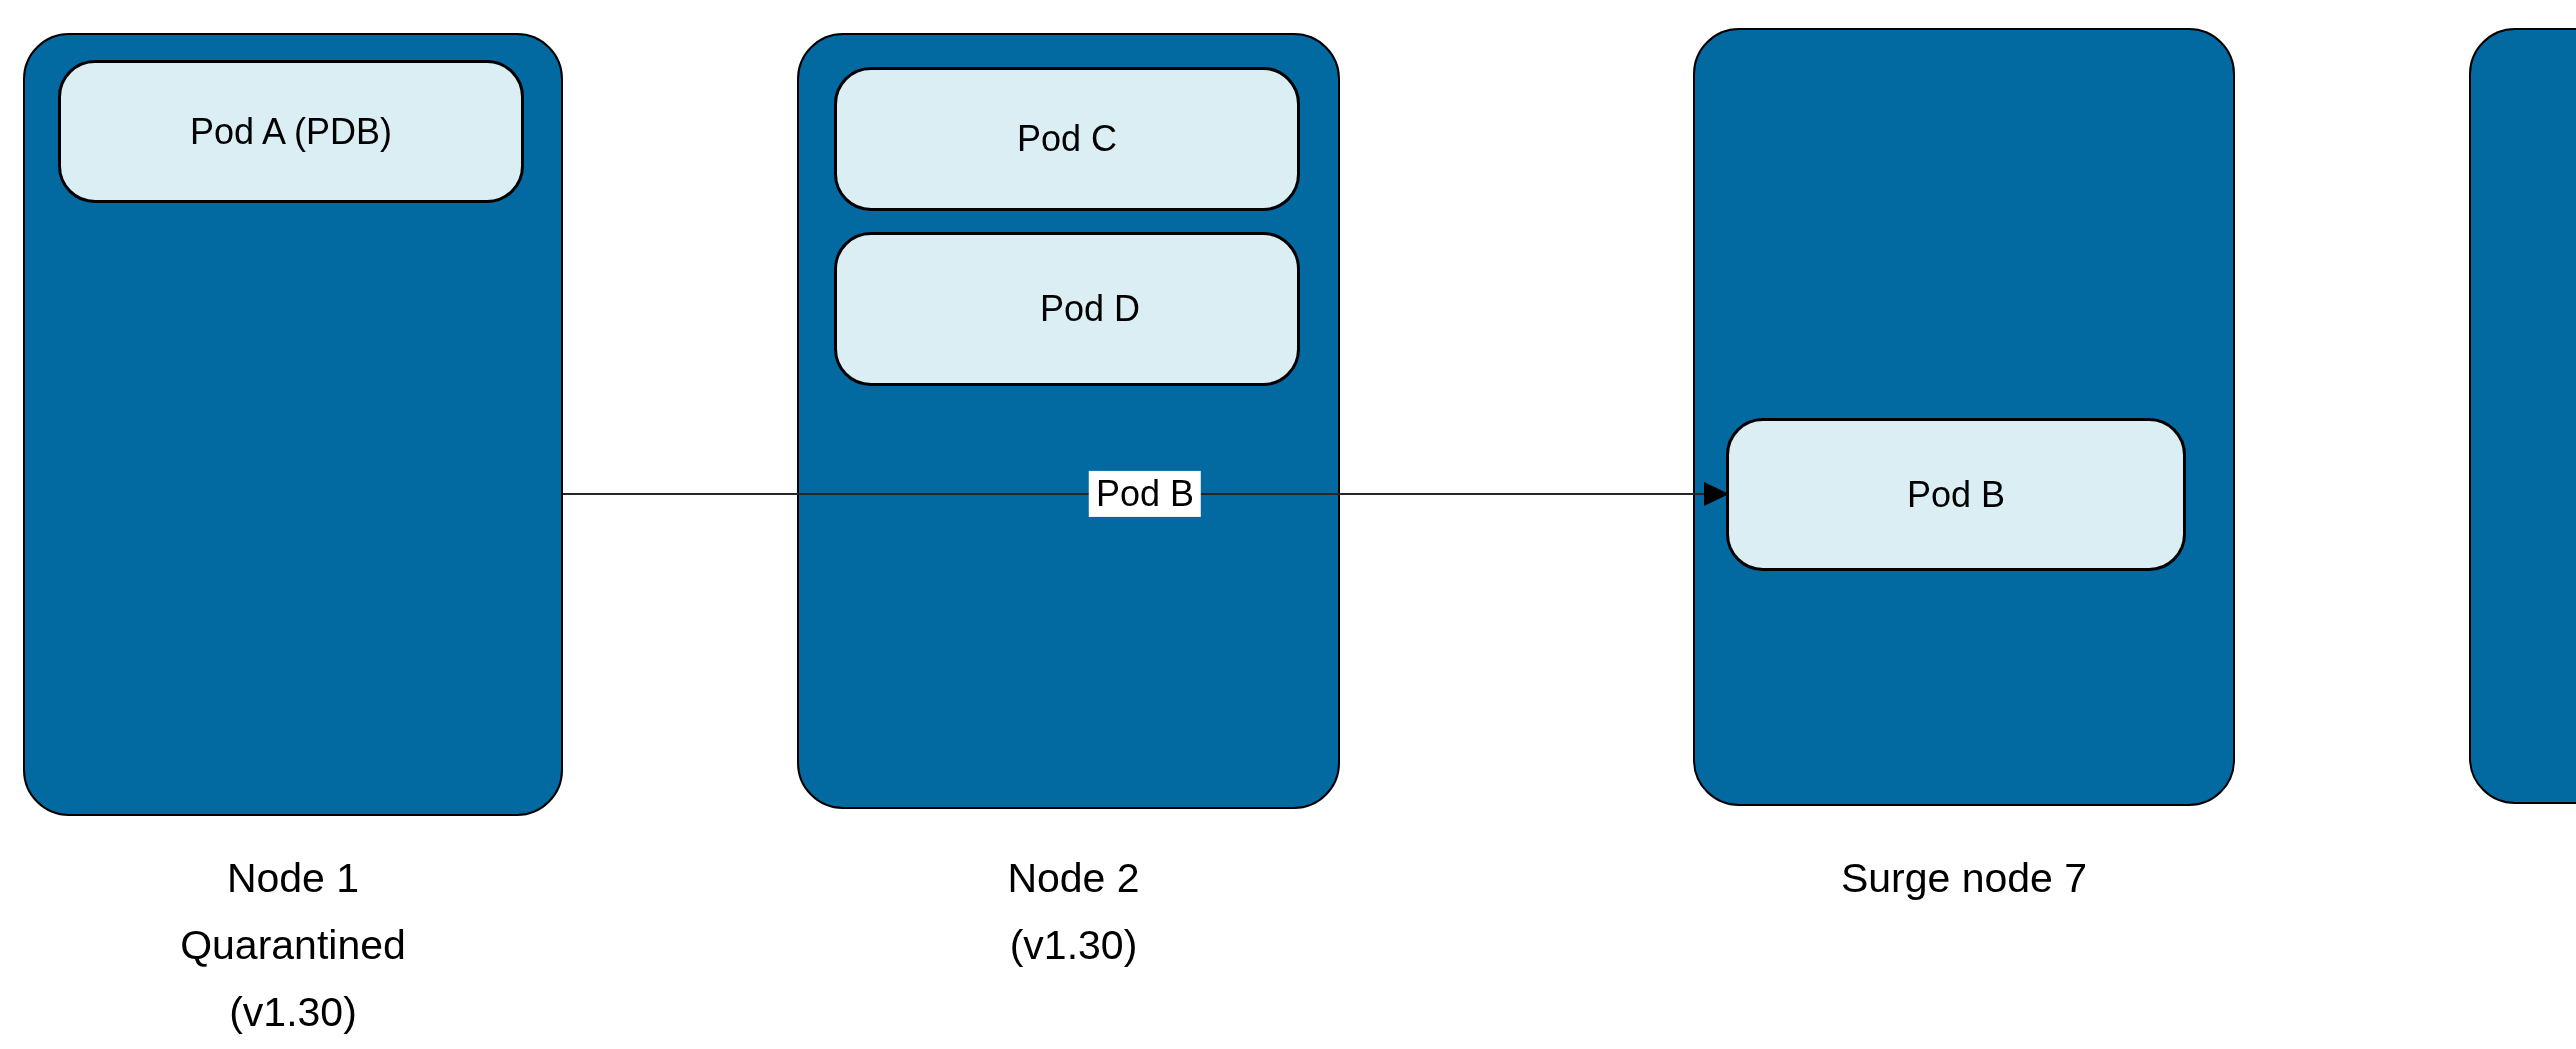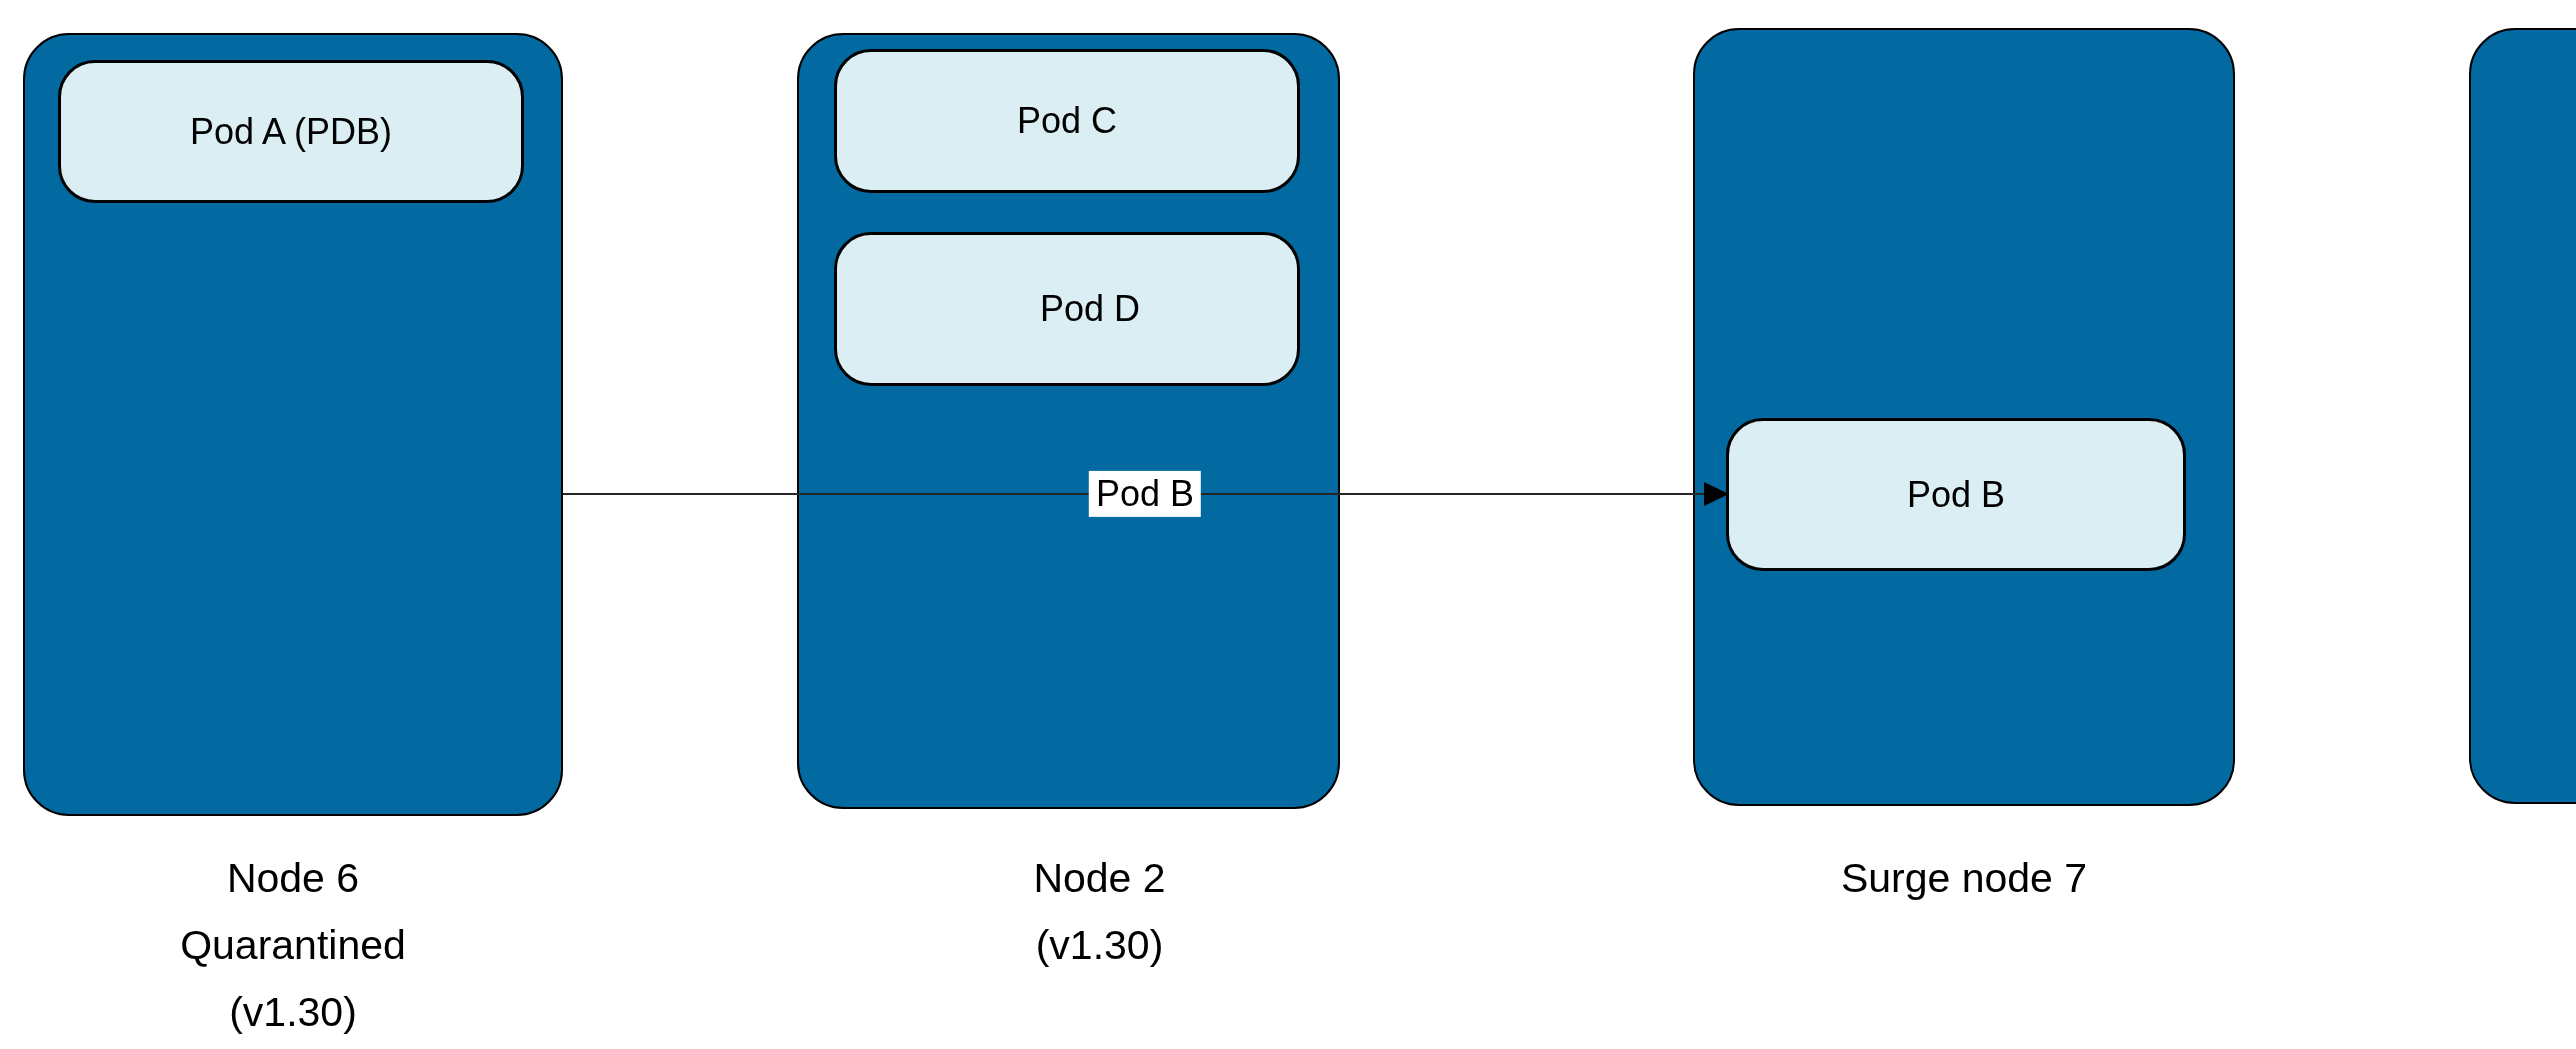--- a/index.html
+++ b/index.html
@@ -76,26 +76,26 @@
     z-index: 7;
     white-space: nowrap;
   }
   
   #node-1      { left: 23px;   top: 33px; width: 540px; height: 783px; }
   #node-2      { left: 797px; top: 33px; width: 543px; height: 776px; }
   #surge-node-1{ left: 1693px; top: 28px; width: 542px; height: 778px; }
   #surge-node-2{ left: 2469px; top: 28px; width: 521px; height: 776px; }
   
   #pod-a { left: 33px; top: 25px;  width: 466px; height: 143px; }
-  #pod-c { left: 35px; top: 14px;  width: 466px; height: 144px; }
+  #pod-c { left: 35px; top: 32px;  width: 466px; height: 144px; }
   #pod-d { left: 35px; top: 197px; width: 466px; height: 154px; padding-left: 46px; }
   #pod-b { left: 31px; top: 388px; width: 460px; height: 153px; }
   
   #caption-node-1       { left: 23px;   width: 540px; }
-  #caption-node-2       { left: 828px; width: 543px; }
+  #caption-node-2       { left: 802px; width: 543px; }
   #caption-surge-node-1 { left: 1693px; width: 542px; }
   #caption-surge-node-2 { left: 2469px; width: 521px; }
 </style>
 </head>
 <body>
 
 <div class="canvas">
 
   <div class="node-box" id="node-1">
     <div class="pod" id="pod-a">
@@ -118,21 +118,21 @@
     </div>
   </div>
 
   <div class="node-box" id="surge-node-2"></div>
 
   <div class="connector-line"></div>
   <div class="arrowhead"></div>
   <div class="connector-label">Pod B</div>
 
   <div class="caption" id="caption-node-1">
-    <span>Node 6</span>
+    <span>Node 1</span>
     <span>Quarantined</span>
     <span>(v1.30)</span>
   </div>
   <div class="caption" id="caption-node-2">
     <span>Node 2</span>
     <span>(v1.30)</span>
   </div>
   <div class="caption" id="caption-surge-node-1">
     <span>Surge node 7</span>
   </div>

